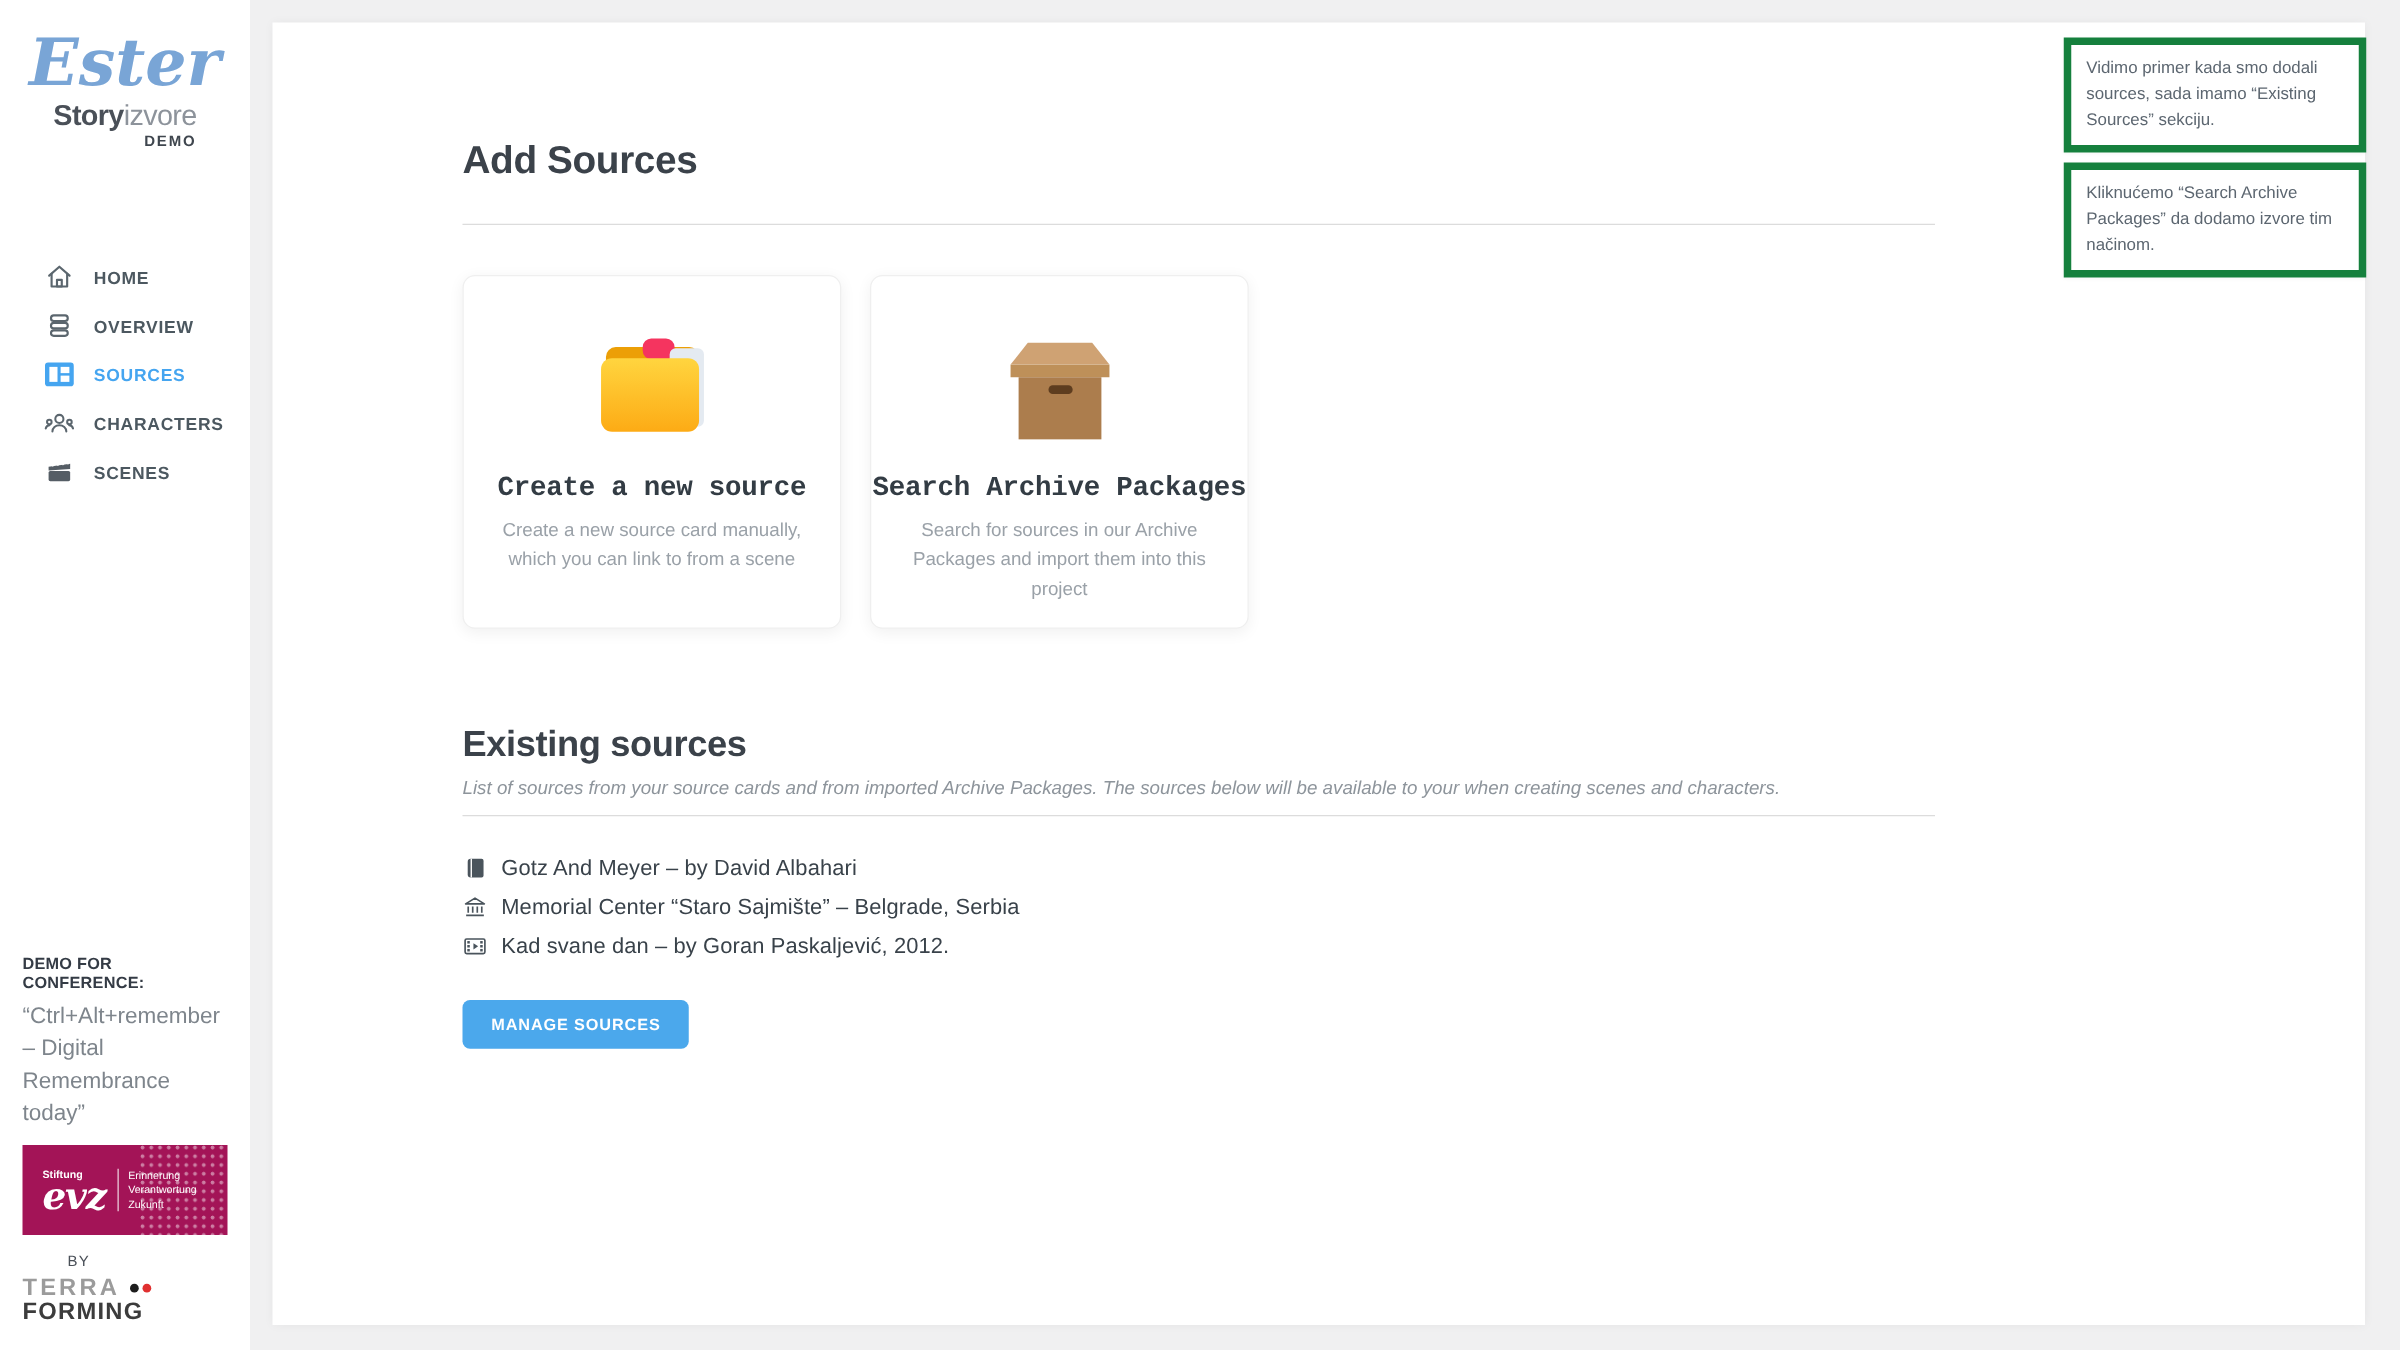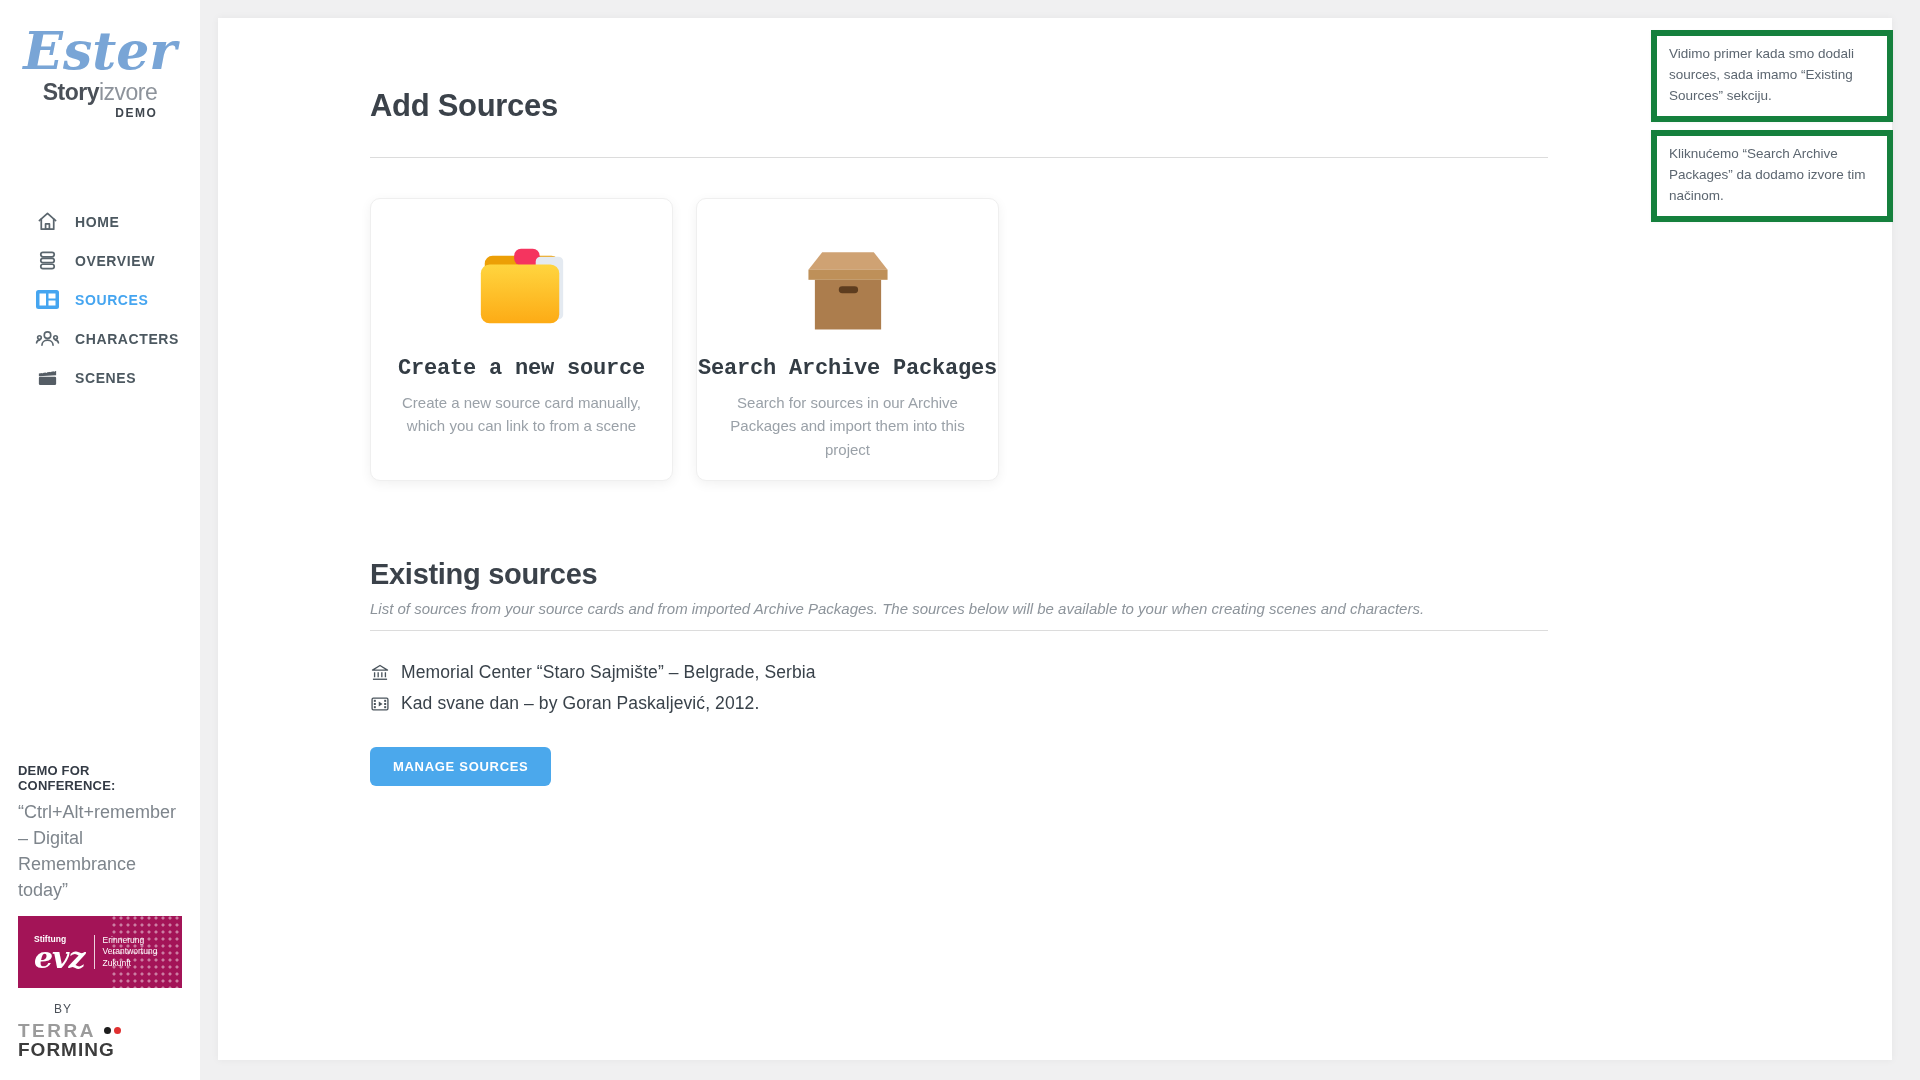--- a/index.html
+++ b/index.html
@@ -67,21 +67,21 @@
   .terra-dots i { width:7px; height:7px; border-radius:50%; display:block; }
   .terra-dots .d1 { background:#1d1d1d; }
   .terra-dots .d2 { background:#e03030; }
   .forming-word { font-size:19px; font-weight:800; color:#3c3c3c; letter-spacing:1px; line-height:1.05; }
 
   
   .main-panel {
     position:absolute; left:218px; top:18px; width:1674px; height:1042px;
     background:#ffffff; box-shadow:0 0 8px rgba(0,0,0,0.05);
   }
-  .content { padding-left:152px; padding-top:70px; width:1330px; }
+  .content { padding-left:152px; padding-top:92px; width:1330px; }
 
   .page-title { font-size:31px; font-weight:bold; color:#3b424a; letter-spacing:-0.3px; }
   .divider { margin-top:33px; width:1178px; border-top:1px solid #dcdcdc; }
 
   .cards-row { margin-top:40px; display:flex; gap:23px; }
   .source-card {
     width:303px; height:283px; background:#fff;
     border:1px solid #efefef; border-radius:10px;
     box-shadow:0 3px 12px rgba(0,0,0,0.06);
     text-align:center; cursor:pointer;
@@ -264,20 +264,29 @@
       </div>
 
     </div>
 
     <h2 class="section-title">Existing sources</h2>
     <div class="section-desc">List of sources from your source cards and from imported Archive Packages. The sources below will be available to your when creating scenes and characters.</div>
     <div class="divider2"></div>
 
     <div class="source-list">
 
+      <div class="source-row">
+        <span class="source-ic">
+          <svg width="19" height="19" viewBox="0 0 24 24">
+            <path d="M7 2.5 h11 a2 2 0 0 1 2 2 v15 a2 2 0 0 1-2 2 H7 a3 3 0 0 1-3-3 v-13 a3 3 0 0 1 3-3 z" fill="#4a545c"></path>
+            <path d="M7.6 2.5 V21.5" stroke="#ffffff" stroke-width="1.4"></path>
+          </svg>
+        </span>
+        <span class="source-text">Gotz And Meyer – by David Albahari</span>
+      </div>
 
       <div class="source-row">
         <span class="source-ic">
           <svg width="20" height="20" viewBox="0 0 24 24" fill="none" stroke="#4a545c" stroke-width="1.6" stroke-linejoin="round">
             <path d="M3 8.5 L12 3 L21 8.5 Z"></path>
             <path d="M5.5 11 V17 M9.8 11 V17 M14.2 11 V17 M18.5 11 V17"></path>
             <path d="M3.5 19.5 H20.5"></path>
           </svg>
         </span>
         <span class="source-text">Memorial Center “Staro Sajmište” – Belgrade, Serbia</span>

